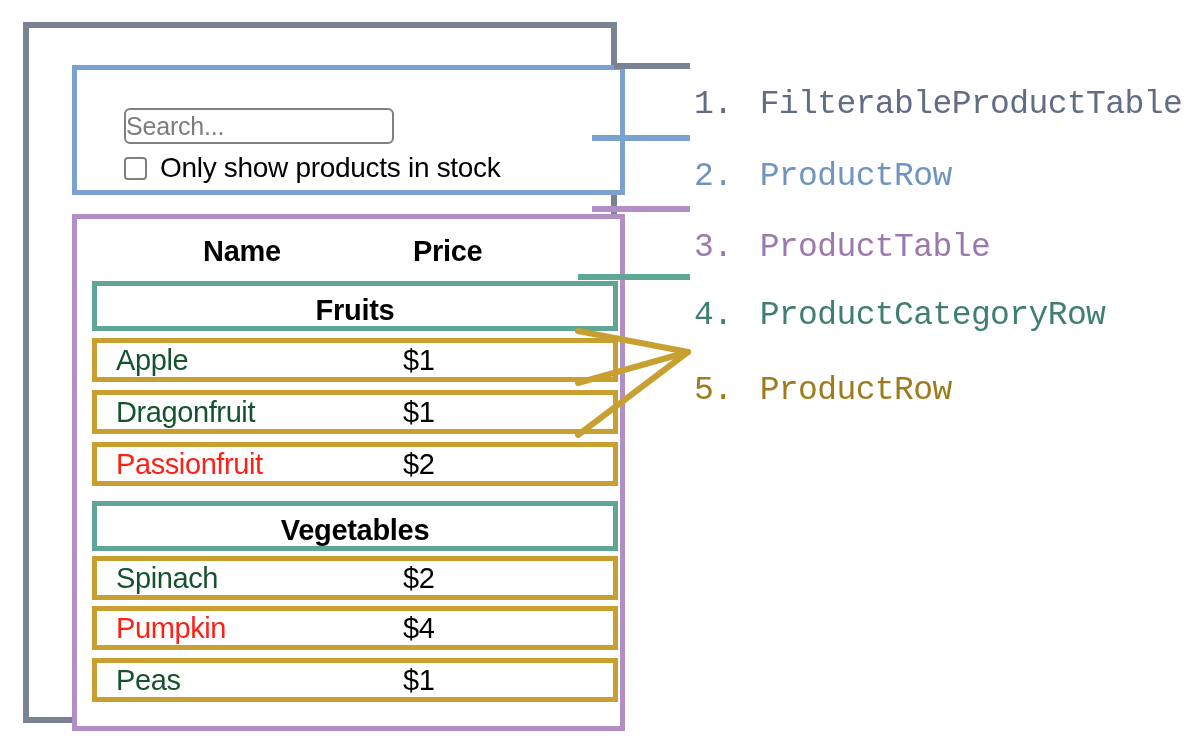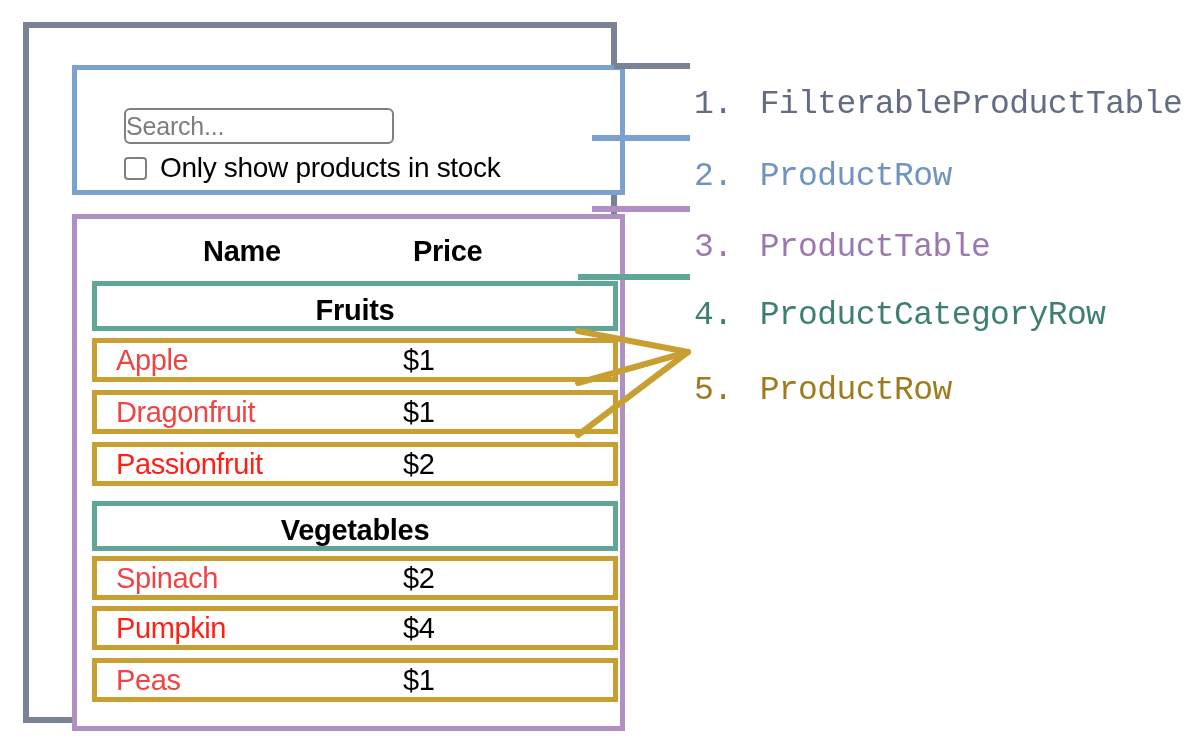--- a/index.html
+++ b/index.html
@@ -154,21 +154,21 @@
     height: 44px;
     border: 5px solid #c8a032;
     display: flex;
     align-items: center;
   }
   .cell-name {
     position: absolute;
     left: 19px;
     font-size: 29px;
     line-height: 29px;
-    color: #ef4444;
+    color: #14532d;
     font-family: "Liberation Sans", sans-serif;
     letter-spacing: -0.4px;
     white-space: nowrap;
   }
   .cell-name.oos { color: #ff2015; }
   .cell-price {
     position: absolute;
     left: 306px;
     font-size: 29px;
     line-height: 29px;

